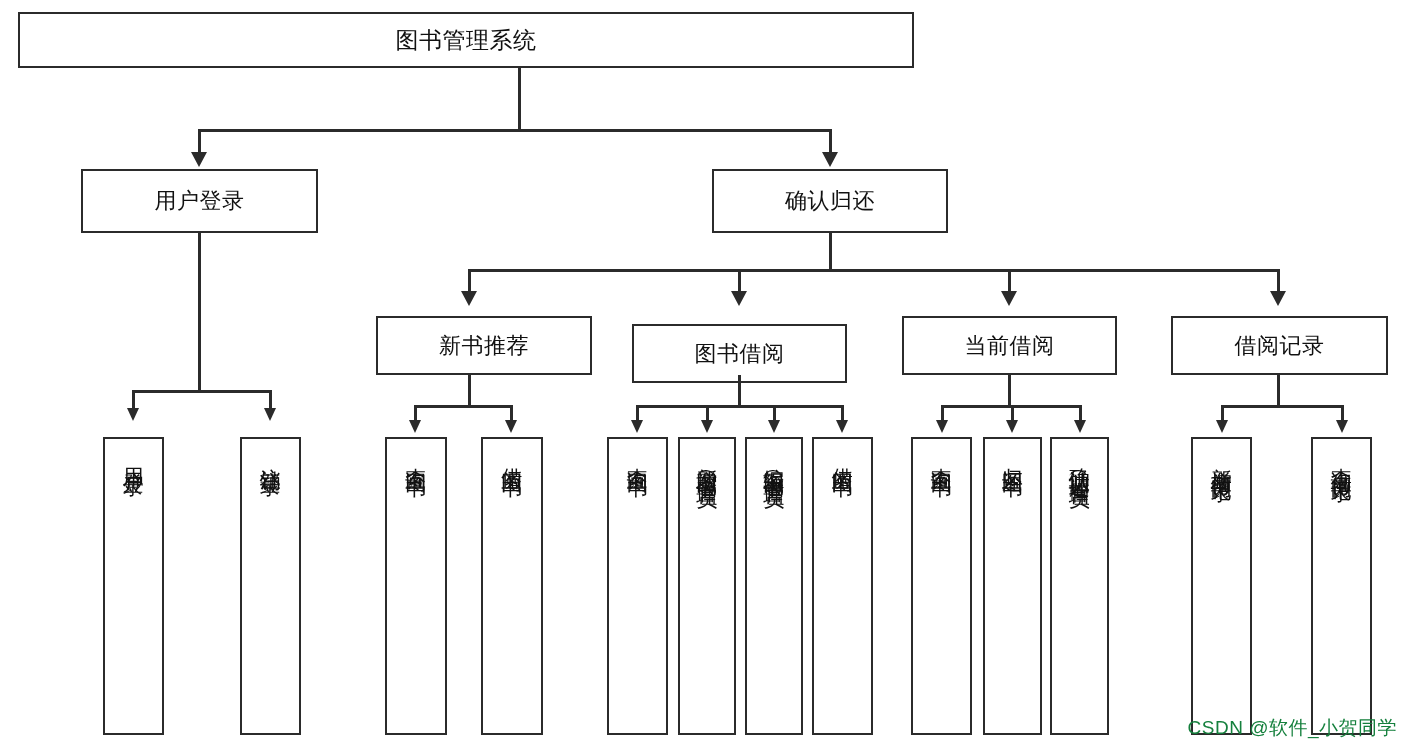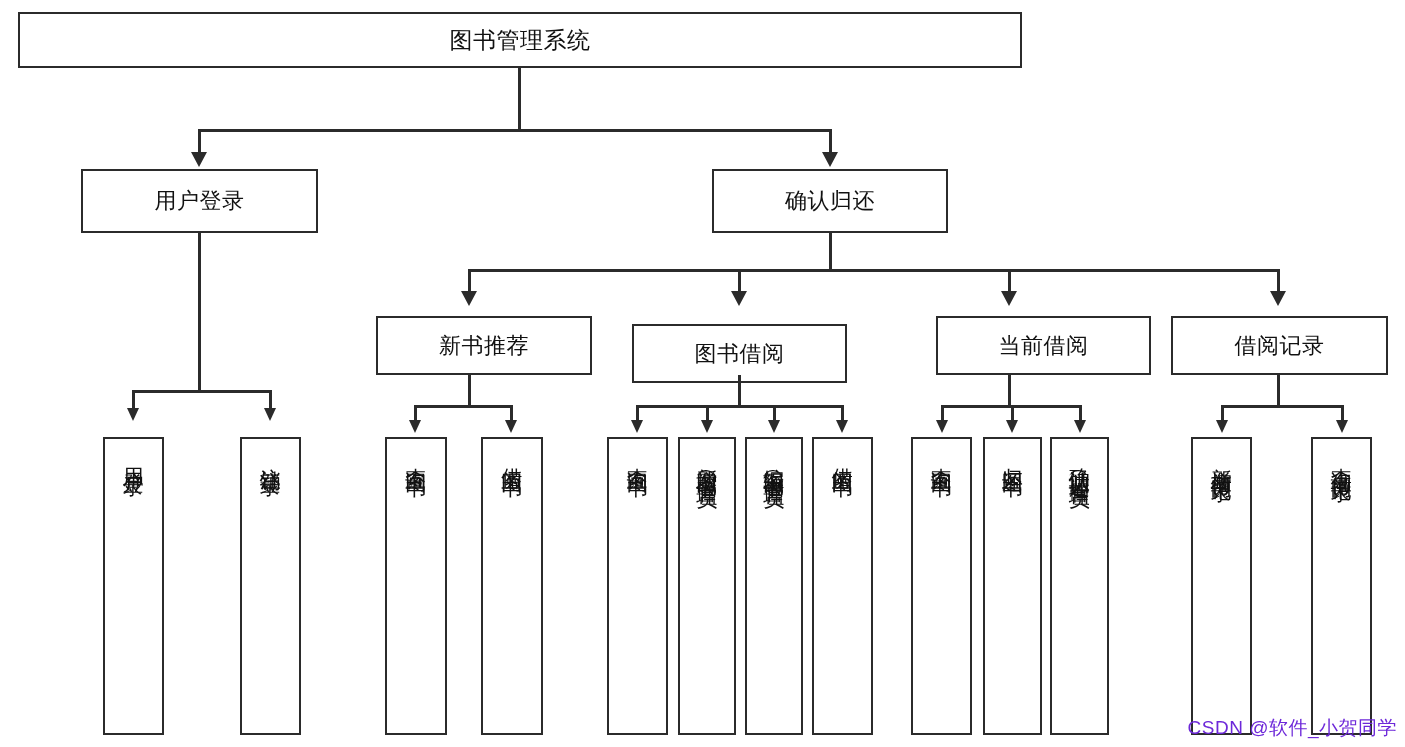--- a/index.html
+++ b/index.html
@@ -61,31 +61,31 @@
     border-left:6.5px solid transparent;
     border-right:6.5px solid transparent;
     border-top:13px solid #2b2b2b;
   }
   
   #watermark{
     position:absolute;
     right:8px;
     bottom:6px;
     font-size:19px;
-    color:#6d28d9;
+    color:#15803d;
     white-space:nowrap;
     letter-spacing:0.5px;
   }
 </style>
 </head>
 <body>
 
 <div id="canvas">
 
-  <div class="node root" style="left:18px; top:12px; width:1004px; height:56px;">
+  <div class="node root" style="left:18px; top:12px; width:896px; height:56px;">
     <span class="label">图书管理系统</span>
   </div>
 
   <div class="edge vline" style="left:518px; top:68px; width:2.5px; height:62px;"></div>
 
   <div class="edge hline" style="left:198px; top:129px; width:633px; height:2.5px;"></div>
 
   <div class="edge vline" style="left:198px; top:129px; width:2.5px; height:24px;"></div>
   <div class="arrow" style="left:191px; top:152px;"></div>
   <div class="edge vline" style="left:829px; top:129px; width:2.5px; height:24px;"></div>
@@ -115,21 +115,21 @@
   <div class="arrow" style="left:1001px; top:291px;"></div>
   <div class="edge vline" style="left:1277px; top:269px; width:2.5px; height:23px;"></div>
   <div class="arrow" style="left:1270px; top:291px;"></div>
 
   <div class="node" style="left:376px; top:316px; width:216px; height:59px;">
     <span class="label">新书推荐</span>
   </div>
   <div class="node" style="left:632px; top:324px; width:215px; height:59px;">
     <span class="label">图书借阅</span>
   </div>
-  <div class="node" style="left:902px; top:316px; width:215px; height:59px;margin-left:34px;">
+  <div class="node" style="left:902px; top:316px; width:215px; height:59px;">
     <span class="label">当前借阅</span>
   </div>
   <div class="node" style="left:1171px; top:316px; width:217px; height:59px;">
     <span class="label">借阅记录</span>
   </div>
 
   <div class="edge vline" style="left:468px; top:375px; width:2.5px; height:32px;"></div>
   <div class="edge hline" style="left:414px; top:405px; width:98px; height:2.5px;"></div>
   <div class="edge vline" style="left:414px; top:405px; width:2.5px; height:16px;"></div>
   <div class="arrow small" style="left:408.5px; top:420px;"></div>

